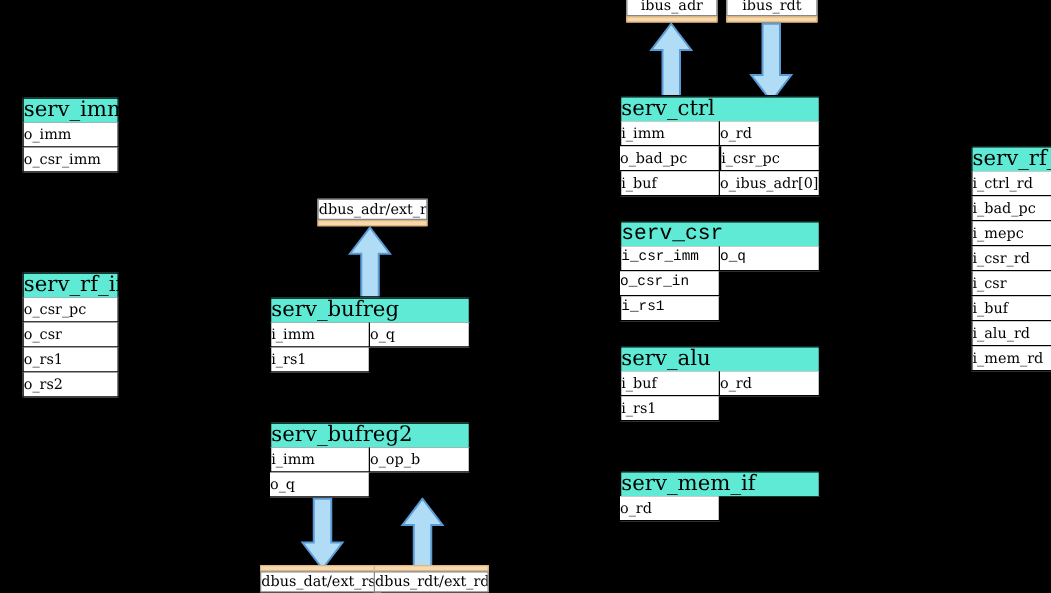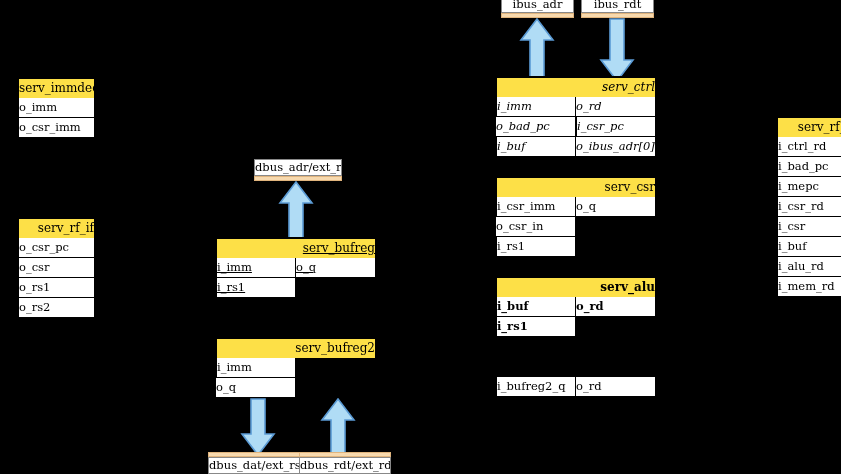--- a/index.html
+++ b/index.html
@@ -3,22 +3,22 @@
 <meta charset="utf-8">
 <style>
   html,body{margin:0;padding:0;background:#000;}
   body{width:841px;height:474px;position:relative;overflow:hidden;
        font-family:"DejaVu Serif","Liberation Serif",serif;}
 
   .canvas{position:absolute;left:16px;top:0;width:841px;height:474px;}
 
   
   .mod{position:absolute;border:1px solid #000;box-sizing:border-box;}
-  .mod .hdr{background:#fde047;border:1px solid #000;border-bottom:none;
-            box-sizing:border-box;text-align:right;font-size:12px;color:#000;
+  .mod .hdr{background:#5eead4;border:1px solid #000;border-bottom:none;
+            box-sizing:border-box;text-align:left;font-size:17px;color:#000;
             line-height:19px;height:20px;}
   .row{display:flex;height:20px;box-sizing:border-box;}
   .cell{box-sizing:border-box;border:1px solid #000;border-top:none;
         background:#fff;text-align:left;font-size:11.5px;color:#000;
         line-height:18px;overflow:hidden;white-space:nowrap;}
   .cell.empty{background:transparent;border:none;}
   .c1{flex:0 0 50%;}
   .c2{flex:0 0 50%;border-left:none;}
   .cfull{flex:0 0 100%;}
 
@@ -91,36 +91,37 @@
     <div class="txt">dbus_adr/ext_rs1</div>
     <div class="bar"></div>
   </div>
 
   <div class="arw" style="left:262px;top:181px;">
     <svg width="36" height="58" viewBox="0 0 36 58">
       <polygon points="18,1 34,22 25,22 25,57 11,57 11,22 2,22" fill="#b0dcf5" stroke="#5b9bd5" stroke-width="1.6"></polygon>
     </svg>
   </div>
 
-  <div class="mod" style="left:199px;top:237px;width:162px;text-decoration:underline;">
+  <div class="mod" style="left:199px;top:237px;width:162px;">
     <div class="hdr">serv_bufreg</div>
     <div class="row">
       <div class="cell c1">i_imm</div>
       <div class="cell c2">o_q</div>
     </div>
     <div class="row">
       <div class="cell c1">i_rs1</div>
       <div class="cell c2 empty"></div>
     </div>
   </div>
 
   <div class="mod" style="left:199px;top:337px;width:162px;">
     <div class="hdr">serv_bufreg2</div>
     <div class="row">
       <div class="cell c1">i_imm</div>
+      <div class="cell c2">o_op_b</div>
     </div>
     <div class="row">
       <div class="cell c2">o_q</div>
     </div>
   </div>
 
   <div class="arw" style="left:224px;top:398px;">
     <svg width="36" height="58" viewBox="0 0 36 58">
       <polygon points="18,57 2,36 11,36 11,1 25,1 25,36 34,36" fill="#b0dcf5" stroke="#5b9bd5" stroke-width="1.6"></polygon>
     </svg>
@@ -135,69 +136,69 @@
   <div class="sig" style="left:192px;top:452px;width:97px;">
     <div class="bar"></div>
     <div class="txt">dbus_dat/ext_rs2</div>
   </div>
 
   <div class="sig" style="left:283px;top:452px;width:92px;">
     <div class="bar"></div>
     <div class="txt">dbus_rdt/ext_rd</div>
   </div>
 
-  <div class="mod" style="left:479px;top:76px;width:162px;font-style:italic;">
+  <div class="mod" style="left:479px;top:76px;width:162px;">
     <div class="hdr">serv_ctrl</div>
     <div class="row">
       <div class="cell c1">i_imm</div>
       <div class="cell c2">o_rd</div>
     </div>
     <div class="row">
       <div class="cell c2">o_bad_pc</div>
       <div class="cell c1">i_csr_pc</div>
     </div>
     <div class="row">
       <div class="cell c1">i_buf</div>
       <div class="cell c2">o_ibus_adr[0]</div>
     </div>
   </div>
 
-  <div class="mod" style="left:479px;top:176px;width:162px;">
+  <div class="mod" style="left:479px;top:176px;width:162px;font-family:Liberation Mono, monospace;">
     <div class="hdr">serv_csr</div>
     <div class="row">
       <div class="cell c1">i_csr_imm</div>
       <div class="cell c2">o_q</div>
     </div>
     <div class="row">
       <div class="cell c2">o_csr_in</div>
     </div>
     <div class="row">
       <div class="cell c1">i_rs1</div>
       <div class="cell c2 empty"></div>
     </div>
   </div>
 
-  <div class="mod" style="left:479px;top:276px;width:162px;font-weight:bold;">
+  <div class="mod" style="left:479px;top:276px;width:162px;">
     <div class="hdr">serv_alu</div>
     <div class="row">
       <div class="cell c1">i_buf</div>
       <div class="cell c2">o_rd</div>
     </div>
     <div class="row">
       <div class="cell c1">i_rs1</div>
       <div class="cell c2 empty"></div>
     </div>
     <div class="row">
       <div class="cell c2 empty"></div>
     </div>
   </div>
 
   <div class="mod" style="left:479px;top:376px;width:162px;">
-    <div class="row">
-      <div class="cell c1">i_bufreg2_q</div>
+    <div class="hdr">serv_mem_if</div>
+    <div class="row">
       <div class="cell c2">o_rd</div>
     </div>
   </div>
 
   <div class="mod" style="left:760px;top:116px;width:80px;">
     <div class="hdr">serv_rf_if</div>
     <div class="row">
       <div class="cell cfull">i_ctrl_rd</div>
     </div>
     <div class="row">

